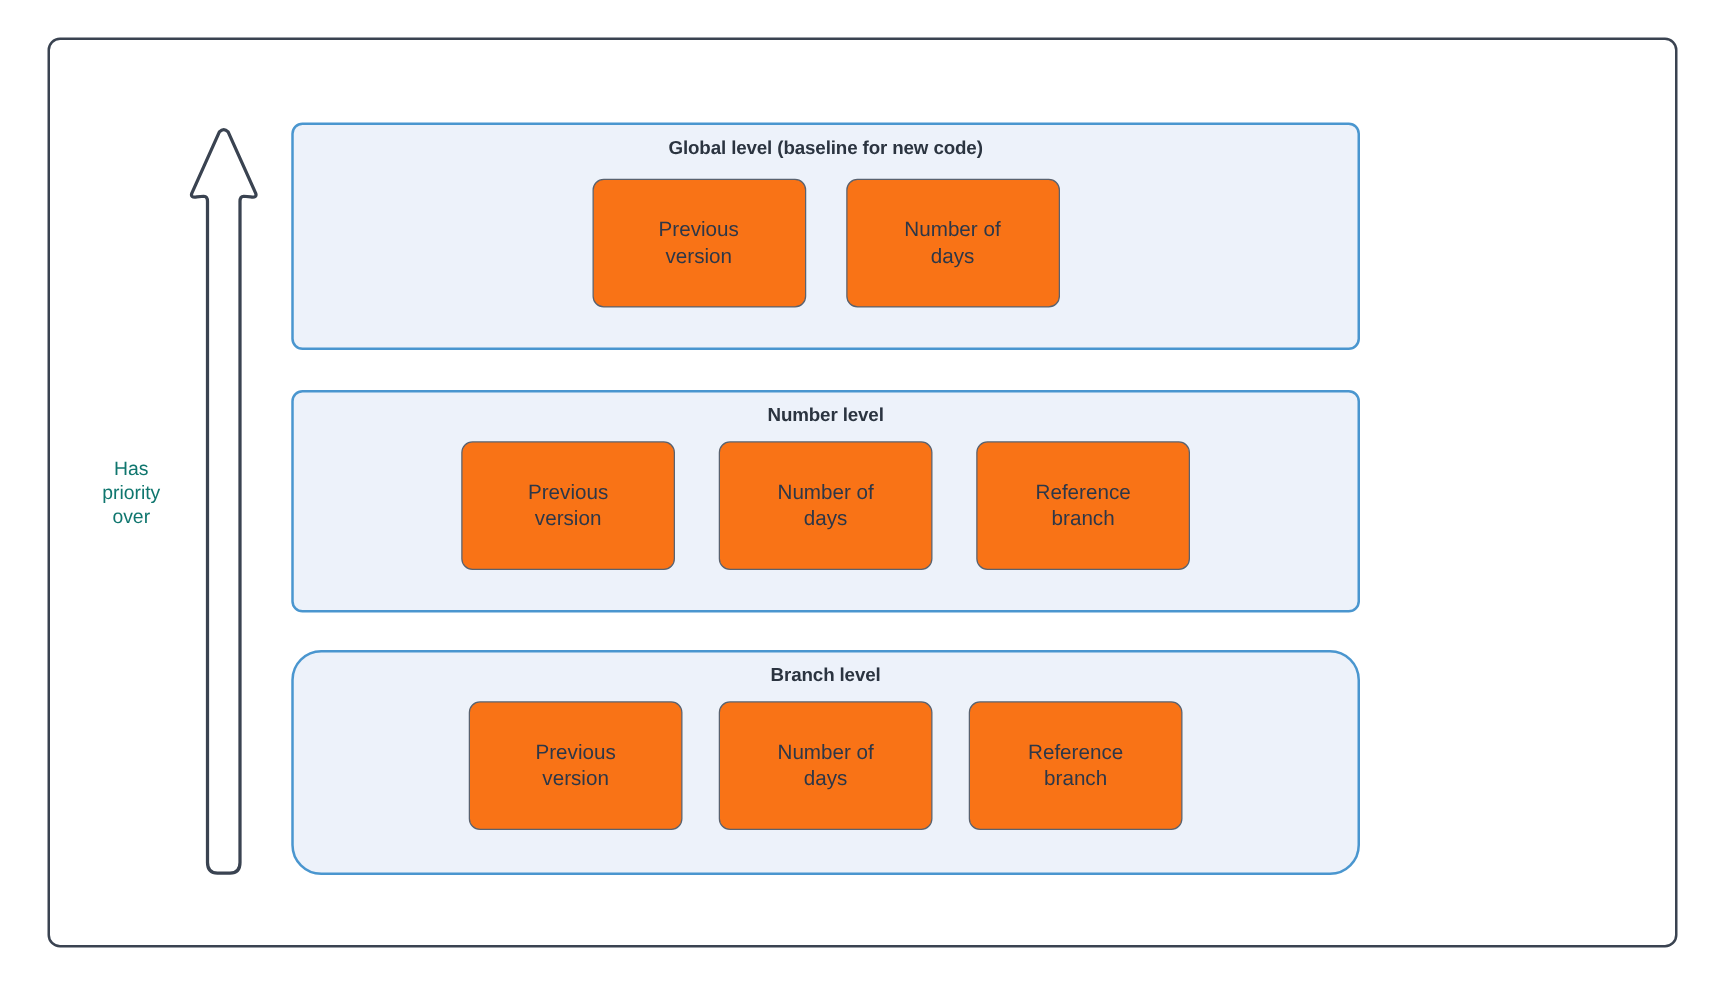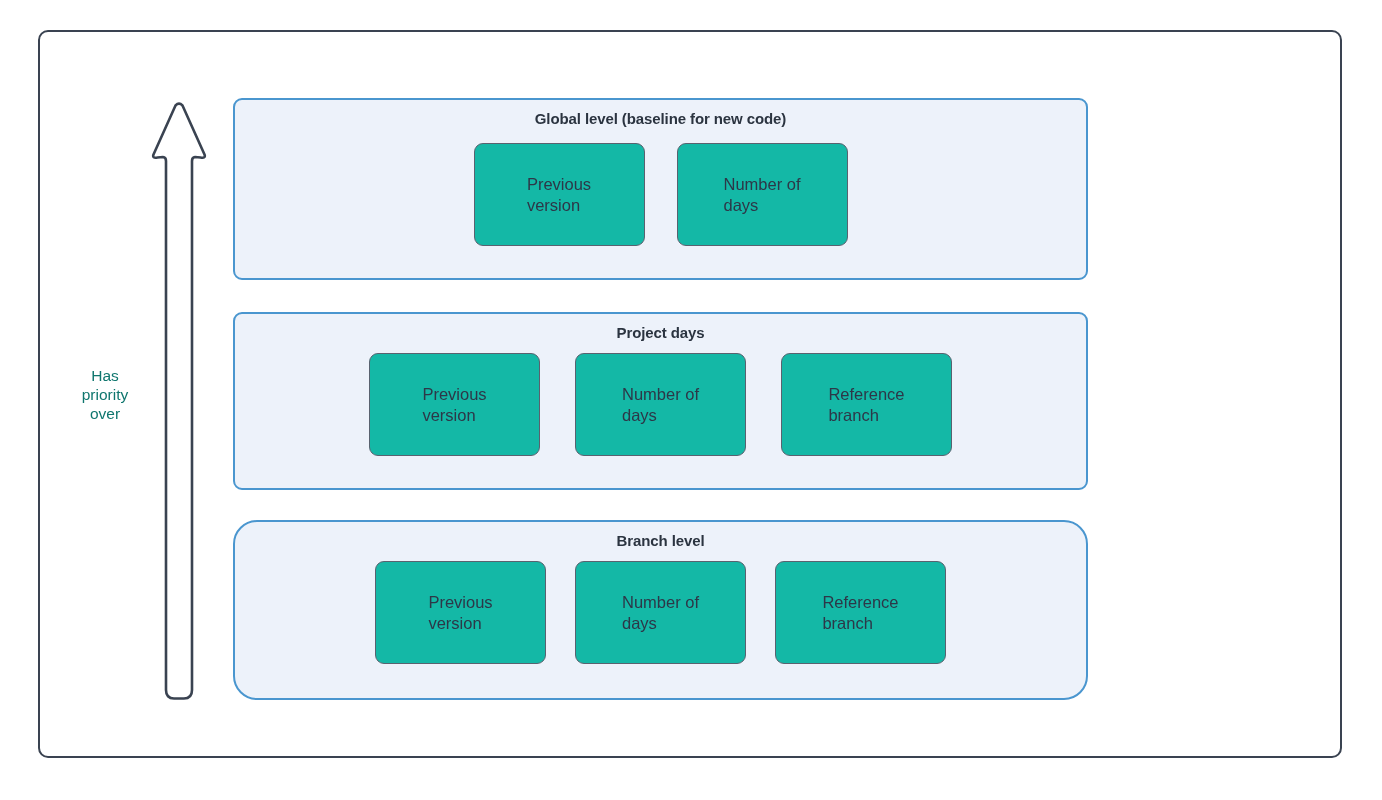--- a/index.html
+++ b/index.html
@@ -77,27 +77,27 @@
     gap: 32px;
     margin-top: 16px;
   }
   #level-panel-1 .card-row { margin-top: 12px; gap: 35px; }
   #level-panel-2 .card-row { margin-top: 12px; gap: 29px; }
 
   .feature-card {
     width: 171px;
     height: 103px;
     box-sizing: border-box;
-    background: #14b8a6;
+    background: #f97316;
     border: 1.5px solid #59626f;
     border-radius: 9px;
     display: flex;
     align-items: center;
     justify-content: center;
-    text-align: left;
+    text-align: center;
     font-size: 16.5px;
     line-height: 21px;
     color: #2d3748;
     white-space: pre-line;
   }
 </style>
 </head>
 <body>
 
 <div id="diagram-frame">
@@ -130,21 +130,21 @@
     <div class="level-title">Global level (baseline for new code)</div>
     <div class="card-row">
       <div class="feature-card">Previous
 version</div>
       <div class="feature-card">Number of
 days</div>
     </div>
   </div>
 
   <div class="level-panel" id="level-panel-1" style="left:193px; top:280px;">
-    <div class="level-title">Project days</div>
+    <div class="level-title">Number level</div>
     <div class="card-row">
       <div class="feature-card">Previous
 version</div>
       <div class="feature-card">Number of
 days</div>
       <div class="feature-card">Reference
 branch</div>
     </div>
   </div>
 

